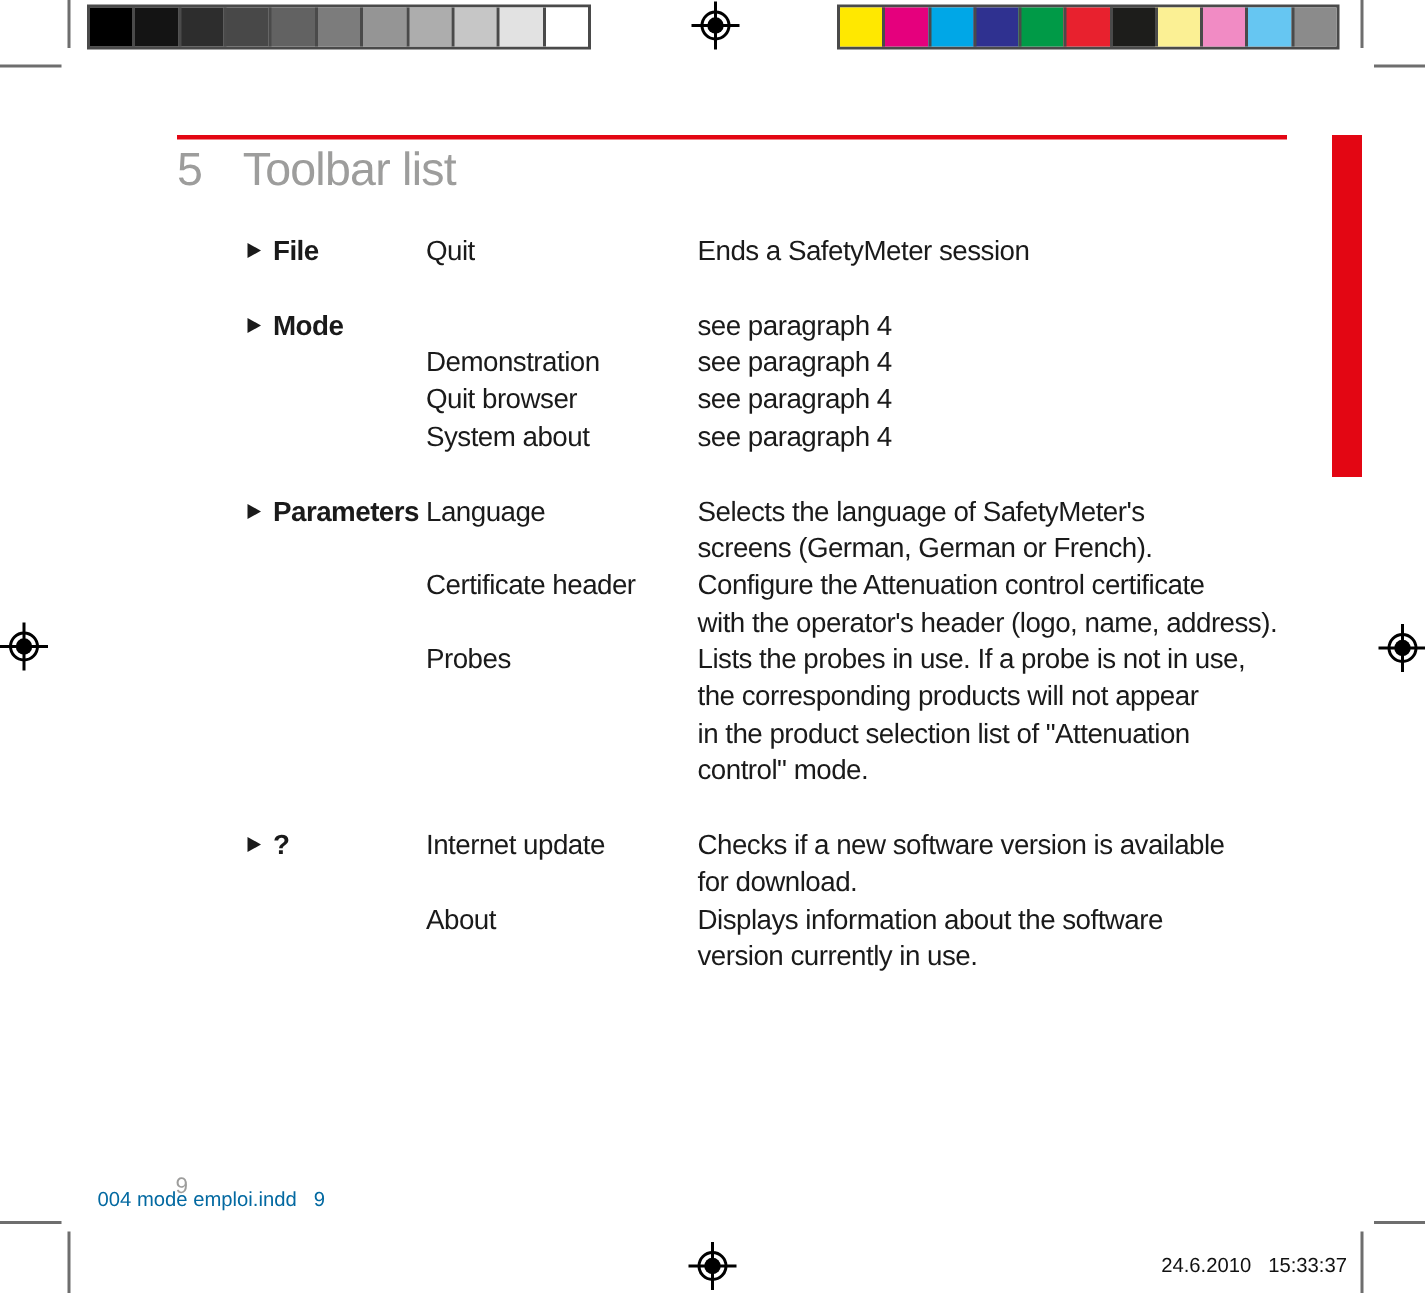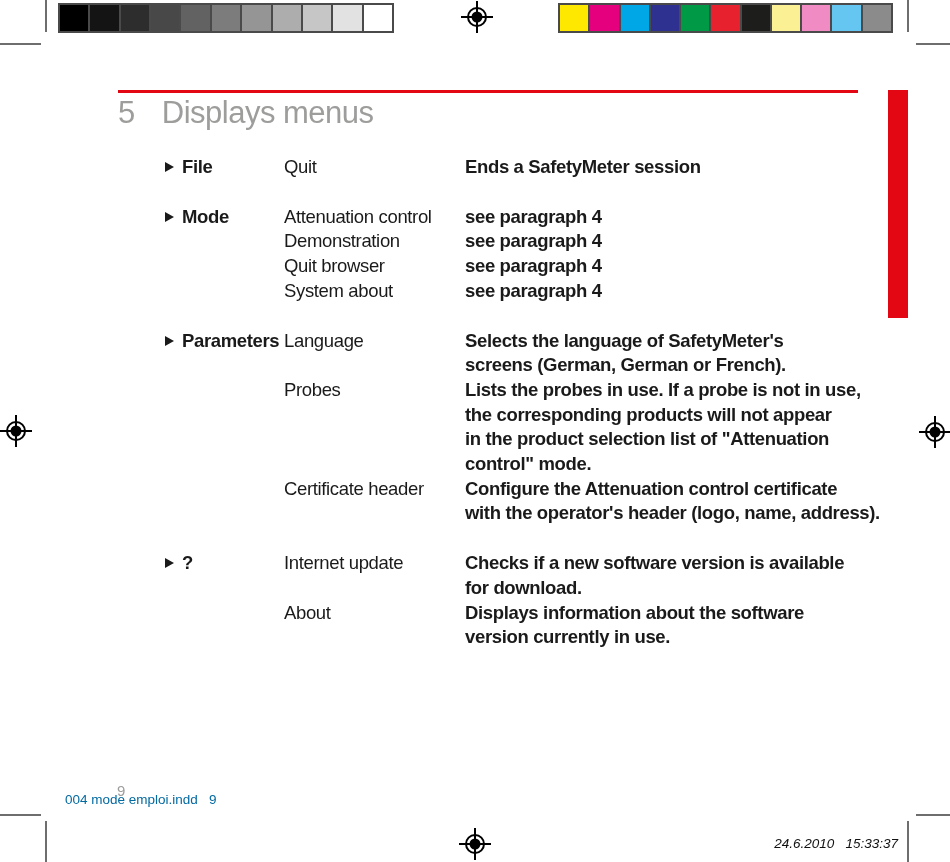--- a/index.html
+++ b/index.html
@@ -37,25 +37,25 @@
   .menu-section{position:relative;margin-bottom:25px;}
   .mhead{position:absolute;left:0;top:0;display:flex;align-items:center;}
   .arr{
     width:0;height:0;display:inline-block;margin-right:8px;
     border-left:9px solid #1a1a1a;border-top:5.5px solid transparent;border-bottom:5.5px solid transparent;
   }
   .mname{font-weight:700;text-align:right;}
   .rows{margin-left:118px;}
   .row{display:flex;align-items:flex-start;justify-content:flex-end;}
   .ilabel{width:181px;flex:none;}
-  .idesc{white-space:pre-line;width:430px;font-weight:bold;}
+  .idesc{white-space:pre-line;width:430px;}
   
   #page-number{position:absolute;left:117px;top:782px;font-size:15px;color:#9d9d9c;}
   #footer-left{position:absolute;left:65px;top:792px;font-size:13.5px;color:#0369a1;white-space:pre;}
-  #footer-right{position:absolute;right:52px;top:836px;font-size:13.5px;color:#111;white-space:pre;font-style:italic;}
+  #footer-right{position:absolute;right:52px;top:836px;font-size:13.5px;color:#111;white-space:pre;}
 </style>
 </head>
 <body>
 
 <div id="graybar" class="calbar">
   <span style="background: rgb(0, 0, 0);"></span>
   <span style="background: rgb(20, 20, 20);"></span>
   <span style="background: rgb(45, 45, 45);"></span>
   <span style="background: rgb(72, 72, 72);"></span>
   <span style="background: rgb(98, 98, 98);"></span>
@@ -111,21 +111,21 @@
 <svg class="reg" style="left:458px;top:827px;" viewBox="-17 -17 34 34">
   <line x1="-16" y1="0" x2="16" y2="0" stroke="#000" stroke-width="2"></line>
   <line x1="0" y1="-16" x2="0" y2="16" stroke="#000" stroke-width="2"></line>
   <circle r="9" fill="none" stroke="#000" stroke-width="2"></circle>
   <circle r="5.5" fill="#000"></circle>
 </svg>
 
 <div id="title-rule" style="background: rgb(227, 6, 19);"></div>
 <h1 id="page-title">
   <span>5</span>
-  <span>Displays menus</span>
+  <span>Toolbar list</span>
 </h1>
 <div id="red-side-bar" style="background: rgb(227, 6, 19);"></div>
 
 <div id="menu-table">
 
   <section class="menu-section">
     <div class="mhead">
       <span class="arr"></span>
       <span class="mname">File</span>
     </div>
@@ -137,21 +137,20 @@
     </div>
   </section>
 
   <section class="menu-section">
     <div class="mhead">
       <span class="arr"></span>
       <span class="mname">Mode</span>
     </div>
     <div class="rows">
       <div class="row">
-        <div class="ilabel">Attenuation control</div>
         <div class="idesc">see paragraph 4</div>
       </div>
       <div class="row">
         <div class="ilabel">Demonstration</div>
         <div class="idesc">see paragraph 4</div>
       </div>
       <div class="row">
         <div class="ilabel">Quit browser</div>
         <div class="idesc">see paragraph 4</div>
       </div>
@@ -165,33 +164,33 @@
   <section class="menu-section">
     <div class="mhead">
       <span class="arr"></span>
       <span class="mname">Parameters</span>
     </div>
     <div class="rows">
       <div class="row">
         <div class="ilabel">Language</div>
         <div class="idesc">Selects the language of SafetyMeter's
 screens (German, German or French).</div>
+      </div>
+      <div class="row">
+        <div class="ilabel">Certificate header</div>
+        <div class="idesc">Configure the Attenuation control certificate
+with the operator's header (logo, name, address).</div>
       </div>
       <div class="row">
         <div class="ilabel">Probes</div>
         <div class="idesc">Lists the probes in use. If a probe is not in use,
 the corresponding products will not appear
 in the product selection list of "Attenuation
 control" mode.</div>
       </div>
-      <div class="row">
-        <div class="ilabel">Certificate header</div>
-        <div class="idesc">Configure the Attenuation control certificate
-with the operator's header (logo, name, address).</div>
-      </div>
     </div>
   </section>
 
   <section class="menu-section">
     <div class="mhead">
       <span class="arr"></span>
       <span class="mname">?</span>
     </div>
     <div class="rows">
       <div class="row">

